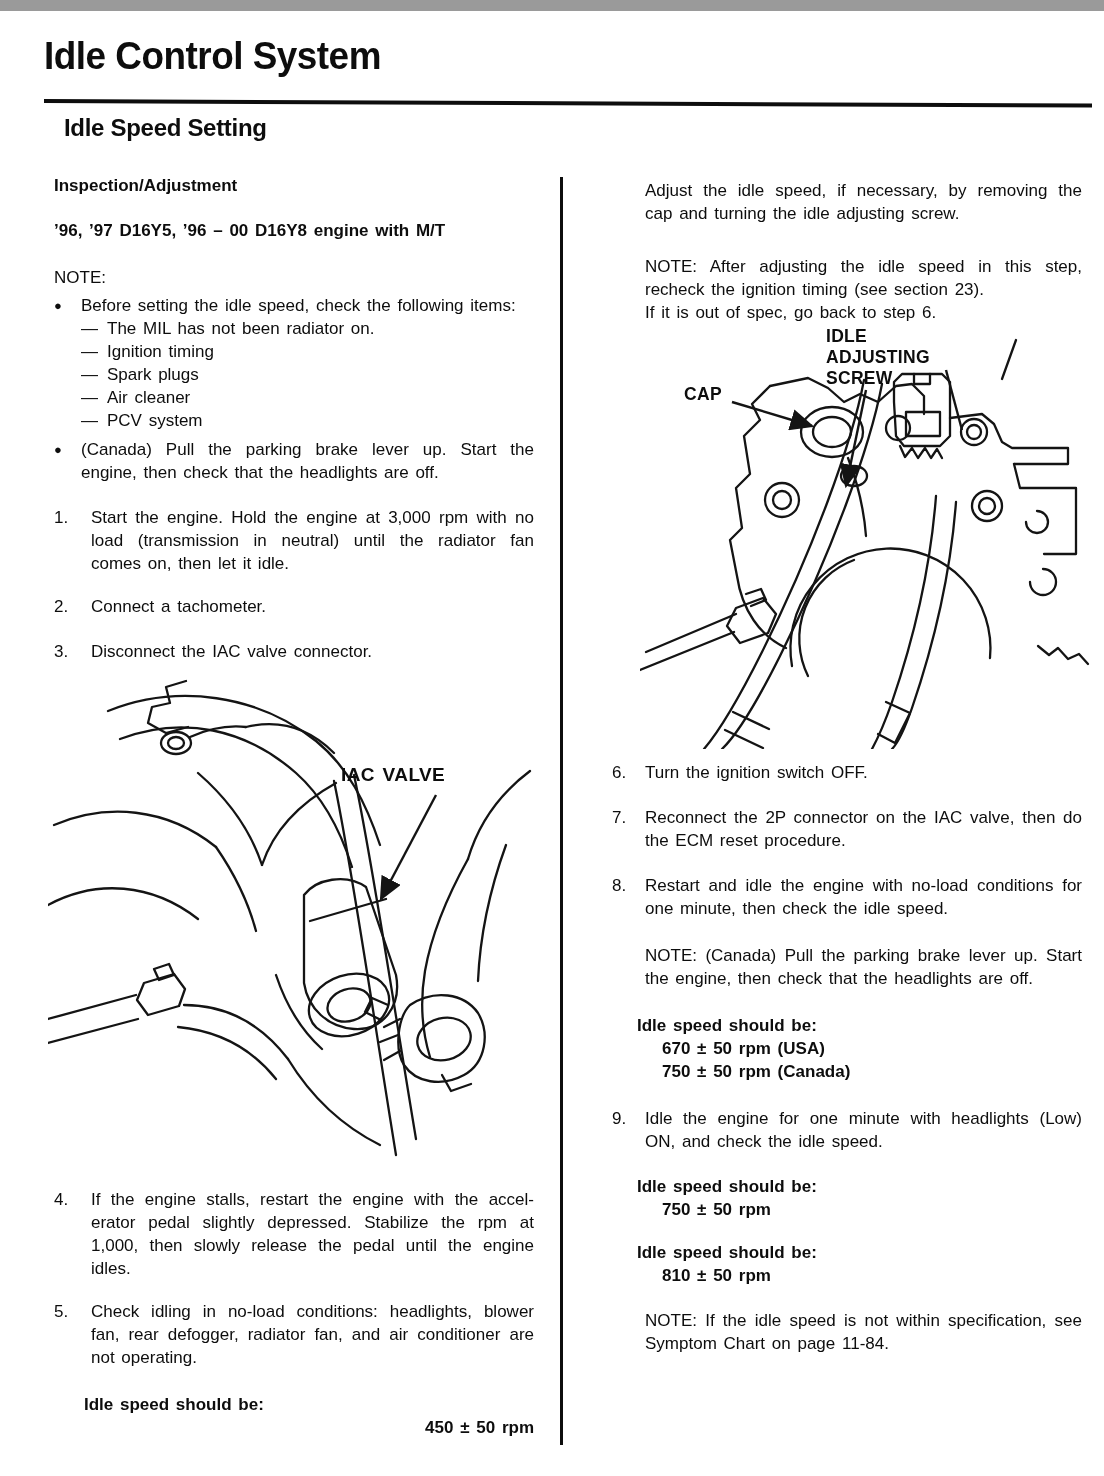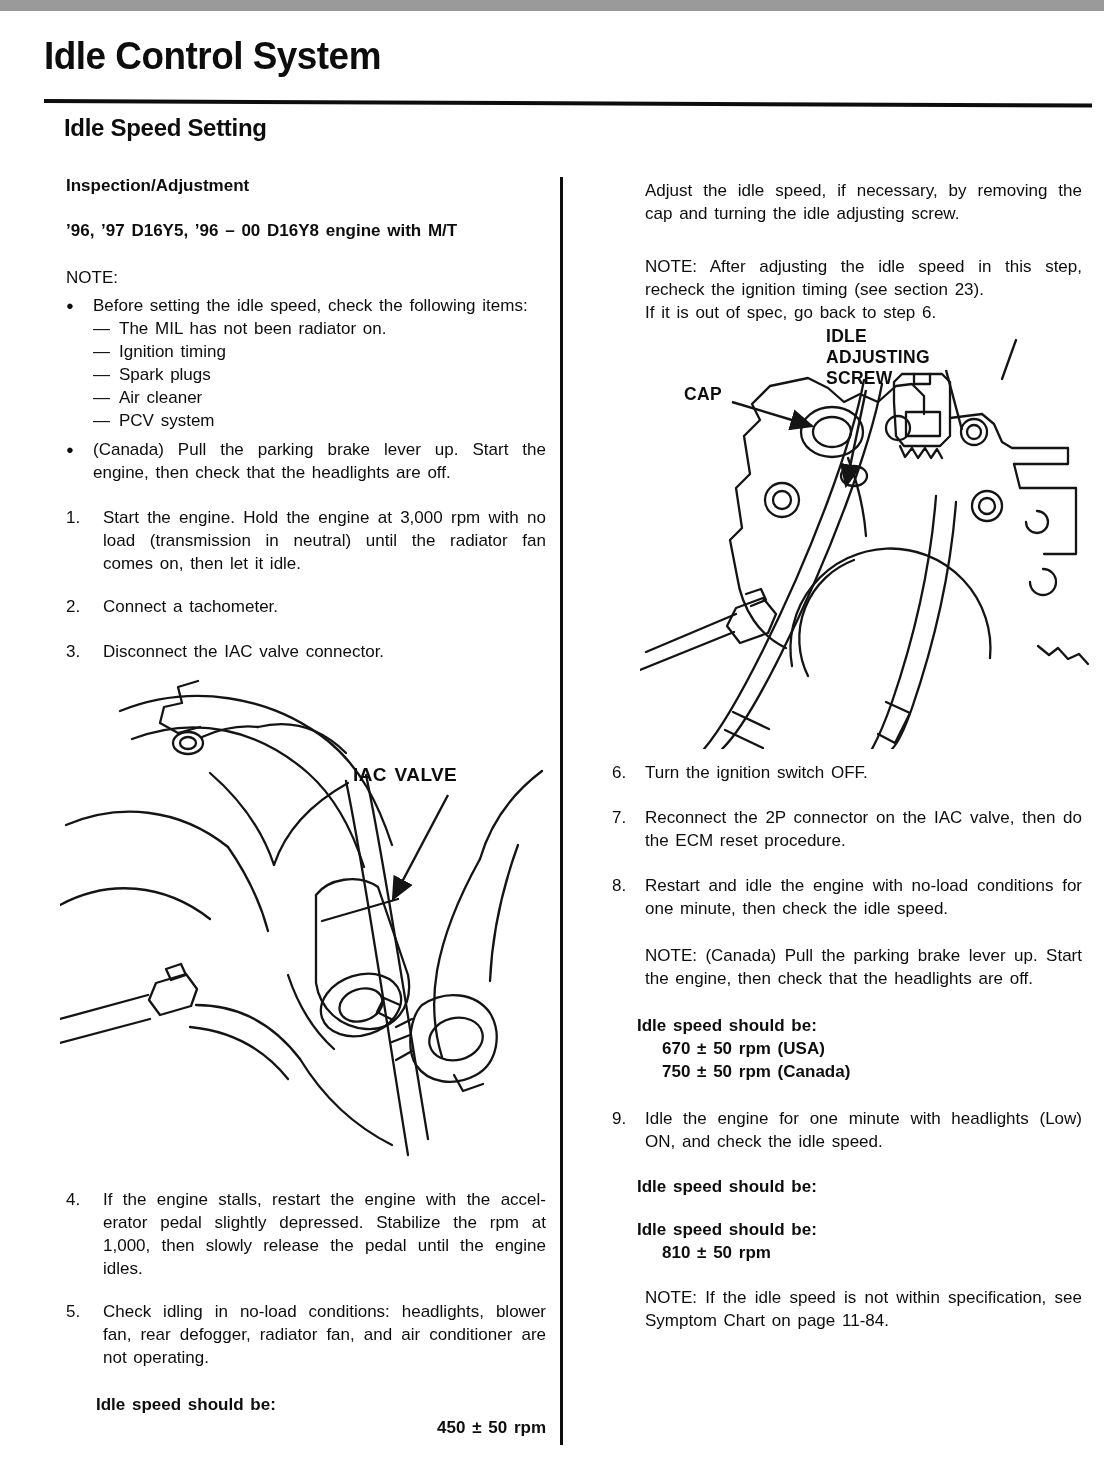--- a/index.html
+++ b/index.html
@@ -20,21 +20,21 @@
   }
   .section-title {
     position:absolute; left:64px; top:103px;
     font-size:24px; font-weight:700; letter-spacing:-0.3px; white-space:nowrap;
   }
   .col-divider {
     position:absolute; left:560px; top:166px; width:3px; height:1268px;
     background:#0d0d0d;
   }
   .col { position:absolute; font-size:17px; line-height:23px; word-spacing:2px; }
-  #col-left  { left:66px;  top:163px; width:480px; }
+  #col-left  { left:54px;  top:163px; width:480px; }
   #col-right { left:612px; top:168px; width:470px; }
   .p { text-align:justify; hyphens:manual; }
   .b { font-weight:700; }
   .row { display:flex; }
   .bul { width:27px; flex:none; }
   .drow { display:flex; margin-left:27px; }
   .dash { width:26px; flex:none; }
   .drow > .dt { flex:1; }
   .srow { display:flex; }
   .snum { width:37px; flex:none; }
@@ -262,20 +262,21 @@
     <div class="ish-r mt24">Idle speed should be:</div>
     <div class="isv-r">670 ± 50 rpm (USA)</div>
     <div class="isv-r">750 ± 50 rpm (Canada)</div>
 
     <div class="srow mt24">
       <span class="snum-r">9.</span>
       <div class="p">Idle the engine for one minute with headlights (Low) ON, and check the idle speed.</div>
     </div>
 
     <div class="ish-r mt22">Idle speed should be:</div>
+    <div class="isv-r">750 ± 50 rpm</div>
 
 
     <div class="ish-r mt20">Idle speed should be:</div>
     <div class="isv-r">810 ± 50 rpm</div>
 
     <div class="p ind-r mt22">NOTE: If the idle speed is not within specification, see Symptom Chart on page 11-84.</div>
 
   </div>
 </div>
 

